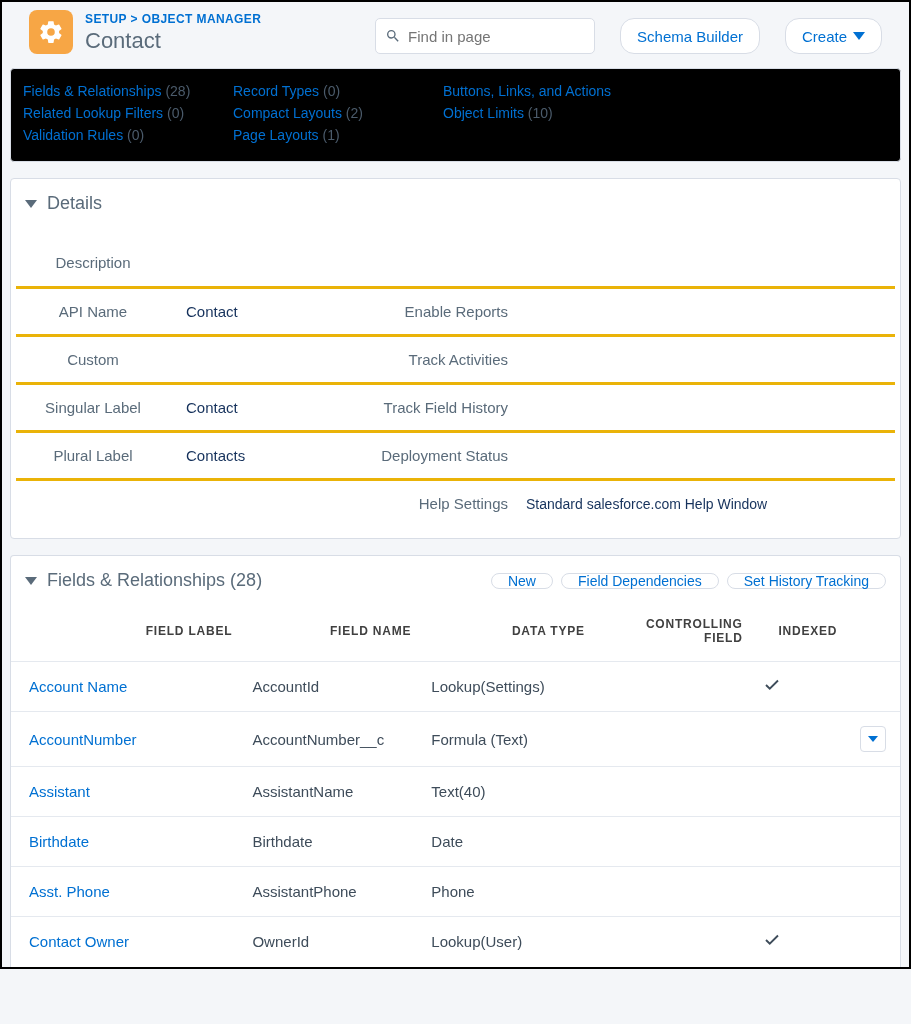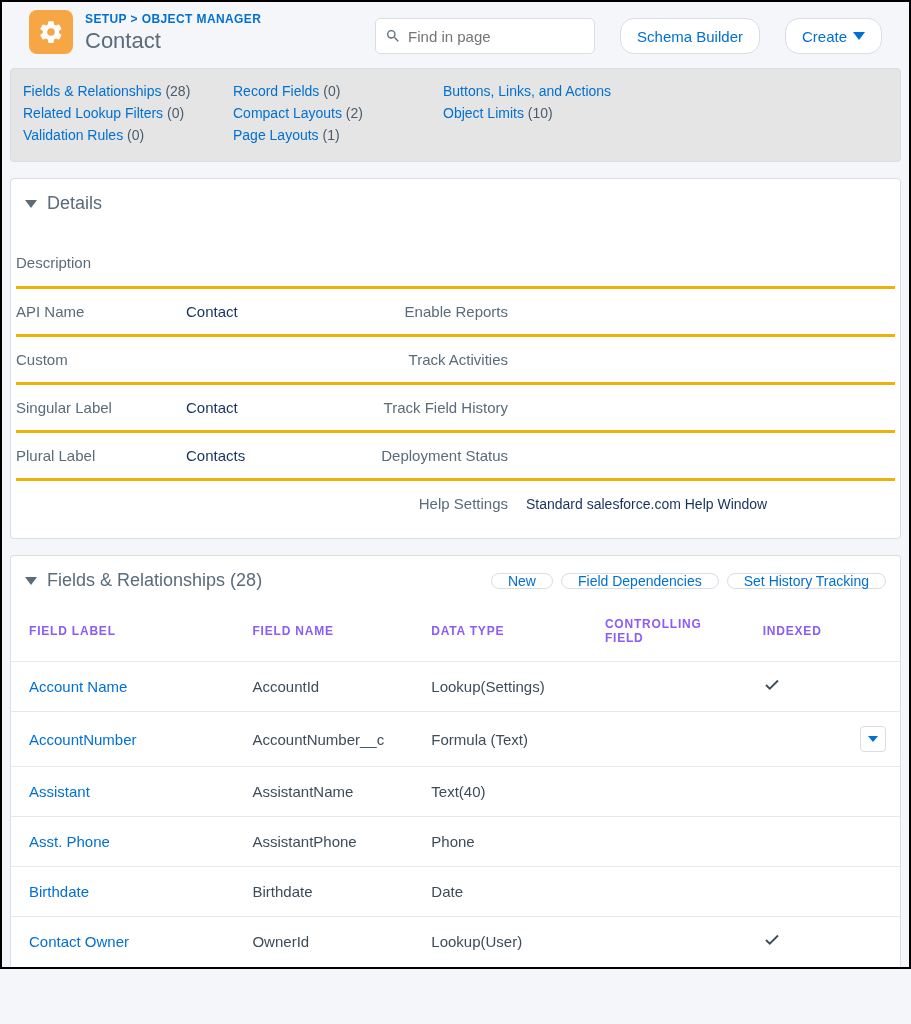--- a/index.html
+++ b/index.html
@@ -40,21 +40,21 @@
     padding: 0 10px 0 32px; background: #fff; font-size: 15px; color: #5a6b7a;
   }
   .btn {
     height: 36px; padding: 0 16px; border: 1px solid #d8dde6; background: #fff;
     border-radius: 14px; color: #0070d2; font-size: 15px; cursor: pointer;
     display: inline-flex; align-items: center; gap: 6px;
   }
   .btn .caret { width: 0; height: 0; border-left: 6px solid transparent; border-right: 6px solid transparent; border-top: 8px solid #0070d2; }
 
   .tabs-panel {
-    background: #e5e5e5;
+    background: #000000;
     margin: 6px 8px 0 8px;
     border: 1px solid #d8dde6;
     border-radius: 4px;
     padding: 14px 12px 18px 12px;
     display: flex;
     gap: 10px;
   }
   .tab-col { display: flex; flex-direction: column; gap: 6px; }
   .tab-col:nth-child(1){ width: 200px; }
   .tab-col:nth-child(2){ width: 200px; }
@@ -83,34 +83,34 @@
     padding: 10px 5px 12px 5px;
   }
   .drow {
     display: flex;
     align-items: center;
     min-height: 48px;
     border-top: 3px solid #eab308;
     padding: 6px 0;
   }
   .drow:first-child { border-top: none; }
-  .dlabel { width: 170px; text-align: left; padding-right: 16px; color: #5a6b7a; font-size: 15px; }
+  .dlabel { width: 170px; text-align: center; padding-right: 16px; color: #5a6b7a; font-size: 15px; }
   .dval1 { width: 170px; color: #16325c; font-size: 15px; }
   .dlabel2 { width: 170px; text-align: right; padding-right: 18px; color: #5a6b7a; font-size: 15px; }
   .dval2 { flex: 1; color: #16325c; font-size: 14px; }
 
   table.fields {
     width: 100%;
     border-collapse: collapse;
   }
   table.fields th {
-    text-align: left;
+    text-align: right;
     font-size: 12px;
     letter-spacing: 0.8px;
-    color: #8b5cf6;
+    color: #404040;
     font-weight: 600;
     padding: 12px 10px 16px 10px;
     border-bottom: 1px solid #e5e9ef;
   }
   table.fields td {
     padding: 14px 10px;
     border-top: 1px solid #e5e9ef;
     color: #3e4c5a;
     font-size: 15px;
     vertical-align: middle;
@@ -158,21 +158,21 @@
   </div>
 </div>
 
 <div class="tabs-panel">
   <div class="tab-col" id="tabcol1">
       <div class="tab-link"><span>Fields &amp; Relationships</span> <span class="count">(28)</span></div>
       <div class="tab-link"><span>Related Lookup Filters</span> <span class="count">(0)</span></div>
       <div class="tab-link"><span>Validation Rules</span> <span class="count">(0)</span></div>
     </div>
   <div class="tab-col" id="tabcol2">
-      <div class="tab-link"><span>Record Fields</span> <span class="count">(0)</span></div>
+      <div class="tab-link"><span>Record Types</span> <span class="count">(0)</span></div>
       <div class="tab-link"><span>Compact Layouts</span> <span class="count">(2)</span></div>
       <div class="tab-link"><span>Page Layouts</span> <span class="count">(1)</span></div>
     </div>
   <div class="tab-col" id="tabcol4">
       <div class="tab-link"><span>Buttons, Links, and Actions</span> <span class="count"></span></div>
       <div class="tab-link"><span>Object Limits</span> <span class="count">(10)</span></div>
     </div>
 </div>
 
 <div class="section">
@@ -270,36 +270,36 @@
         </tr>
         <tr>
     <td class="link" style="padding-left:18px"><a>Assistant</a></td>
     <td>AssistantName</td>
     <td>Text(40)</td>
     <td></td>
     <td></td>
     <td style="text-align:right;padding-right:14px"></td>
         </tr>
         <tr>
+    <td class="link" style="padding-left:18px"><a>Birthdate</a></td>
+    <td>Birthdate</td>
+    <td>Date</td>
+    <td></td>
+    <td></td>
+    <td style="text-align:right;padding-right:14px"></td>
+        </tr>
+        <tr>
     <td class="link" style="padding-left:18px"><a>Asst. Phone</a></td>
     <td>AssistantPhone</td>
     <td>Phone</td>
     <td></td>
     <td></td>
     <td style="text-align:right;padding-right:14px"></td>
         </tr>
         <tr>
-    <td class="link" style="padding-left:18px"><a>Birthdate</a></td>
-    <td>Birthdate</td>
-    <td>Date</td>
-    <td></td>
-    <td></td>
-    <td style="text-align:right;padding-right:14px"></td>
-        </tr>
-        <tr>
     <td class="link" style="padding-left:18px"><a>Contact Owner</a></td>
     <td>OwnerId</td>
     <td>Lookup(User)</td>
     <td></td>
     <td><span class="check"><svg viewBox="0 0 24 24">
                 <polyline points="4 12 9 17 20 6"></polyline>
               </svg></span></td>
     <td style="text-align:right;padding-right:14px"></td>
         </tr>
       </tbody>

